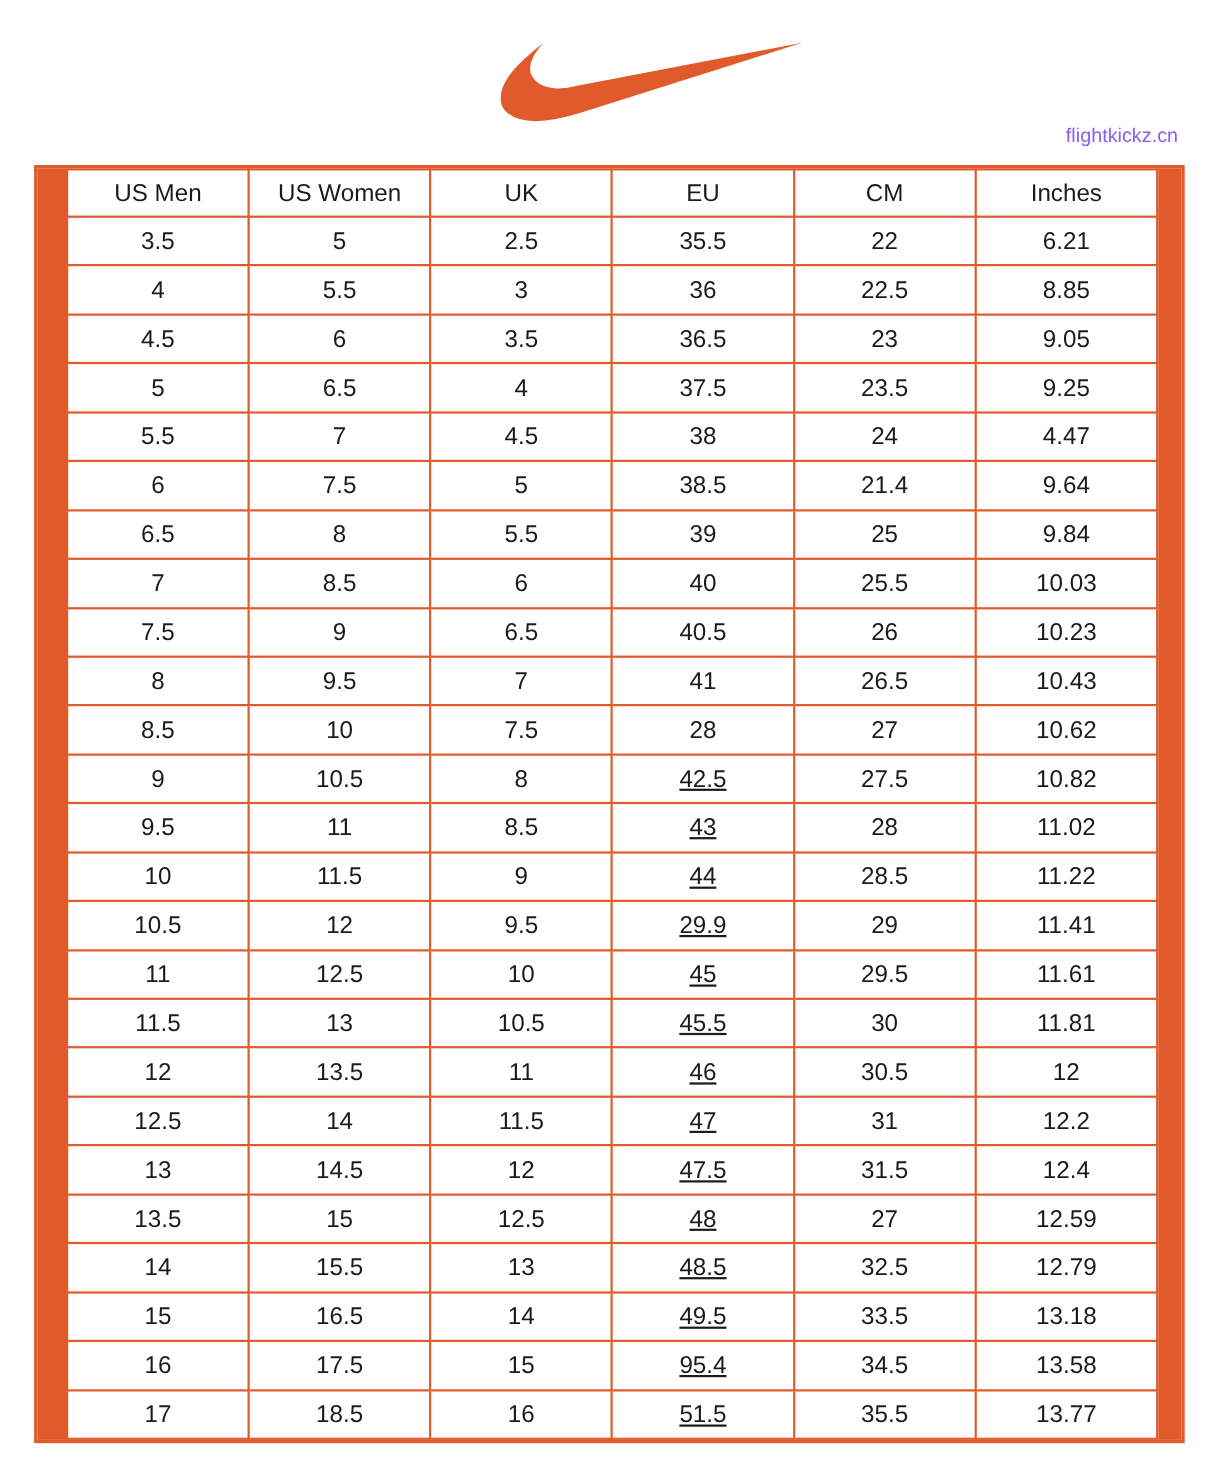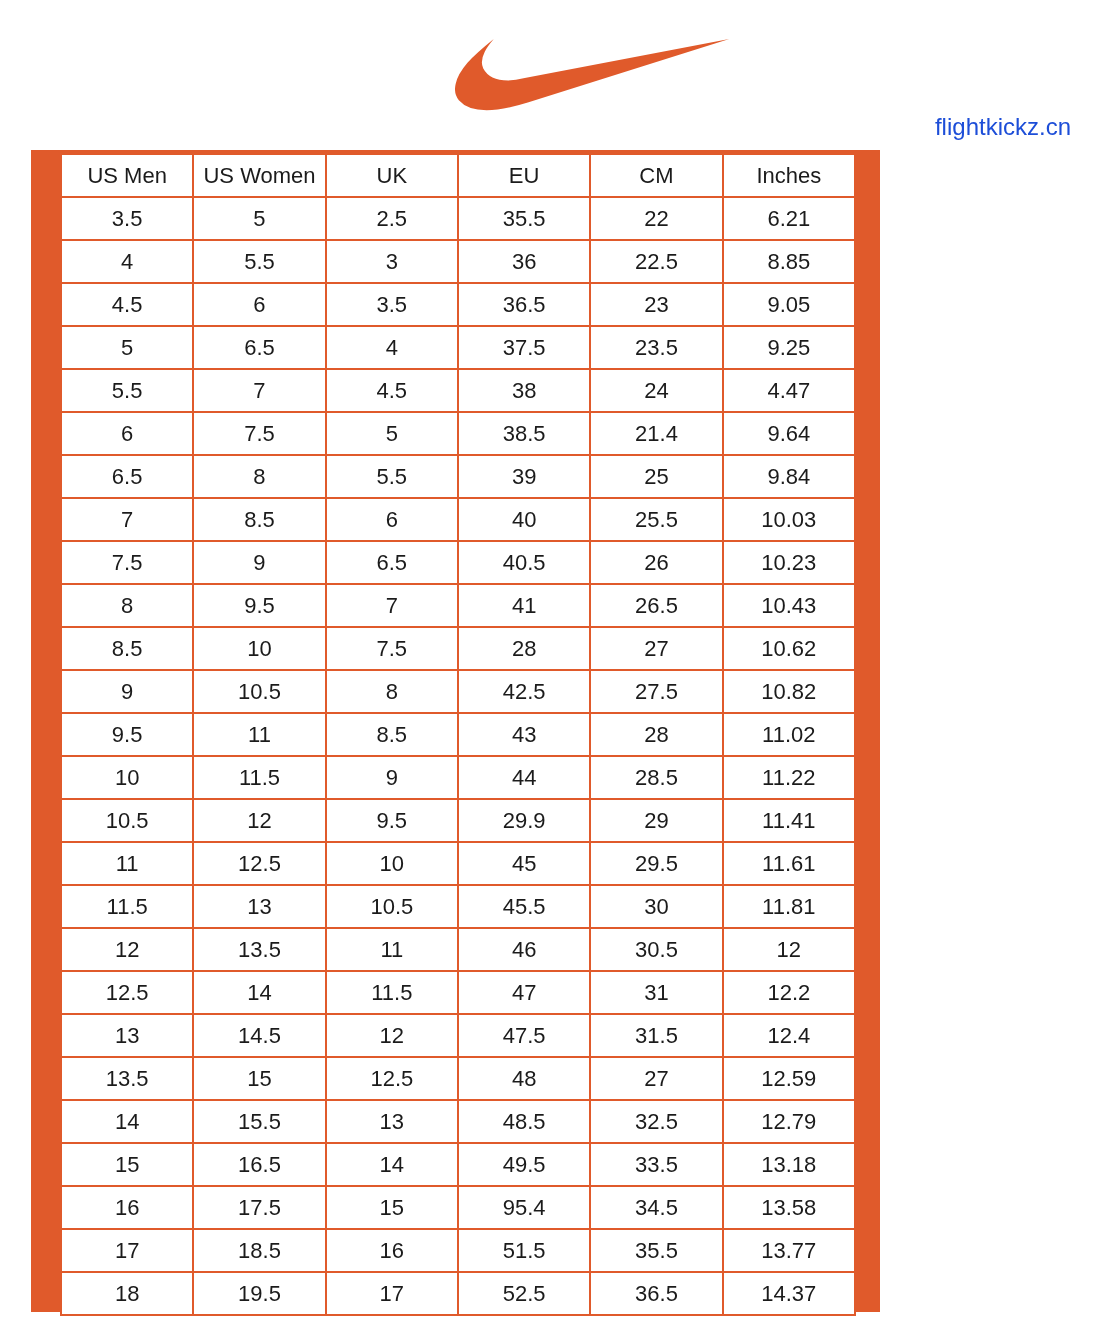--- a/index.html
+++ b/index.html
@@ -25,30 +25,30 @@
   }
   .logo-row svg {
     transform: translateX(43px);
     display: block;
   }
 
   
   .site-label {
     position: absolute;
     top: 113px; right: 29px;
-    font-size: 24px;
-    color: #1d4ed8;
+    font-size: 18px;
+    color: #8b5cf6;
     letter-spacing: 0px;
   }
 
   
   .chart-frame {
     position: absolute;
     left: 31px; top: 150px;
-    width: 849px; height: 1162px;
+    width: 1046px; height: 1162px;
     border: 3px solid #E05A2B;
     box-sizing: border-box;
     background: #ffffff;
     display: flex;
   }
   .side-bar {
     background: #E05A2B;
     flex: 0 0 auto;
   }
   .side-bar.left  { width: 26px; }
@@ -71,21 +71,21 @@
     font-weight: normal;
     padding: 0;
     height: 41px;
     background: #ffffff;
   }
   table.size-table th {
     font-size: 22px;
     font-weight: normal;
   }
   
-  td.cell-raised  { vertical-align: top;   padding-top: 2px; }
+  td.cell-raised  { vertical-align: top;   padding-top: 2px; text-decoration: underline; }
   td.cell-lowered { vertical-align: bottom; padding-bottom: 7px; margin-top: 36px; }
 </style>
 </head>
 <body>
 
 <div class="page">
 
   <div class="logo-row">
     <svg width="276" height="95" viewBox="0 0 69 32" preserveAspectRatio="none" xmlns="http://www.w3.org/2000/svg" aria-hidden="true">
       <path fill="#E05A2B" d="M68.56 4L18.4 25.36Q12.16 28 7.92 28q-4.8 0-6.96-3.36-1.36-2.16-.8-5.48t2.96-7.08q2-3.04 6.56-8-1.6 2.56-2.24 4.28-1.2 3.2-.4 5.52Q8.6 18 13.28 18q1.84 0 4.16-.8z"></path>
@@ -301,26 +301,18 @@
             <td>13.58</td>
           </tr>
           <tr>
             <td>17</td>
             <td>18.5</td>
             <td>16</td>
             <td class="cell-raised">51.5</td>
             <td class="cell-lowered">35.5</td>
             <td>13.77</td>
           </tr>
-          <tr>
-            <td>18</td>
-            <td>19.5</td>
-            <td>17</td>
-            <td class="cell-raised">52.5</td>
-            <td class="cell-lowered">36.5</td>
-            <td>14.37</td>
-          </tr>
         </tbody>
     </table>
     <div class="side-bar right"></div>
   </div>
 
 </div>
 
 </body></html>

